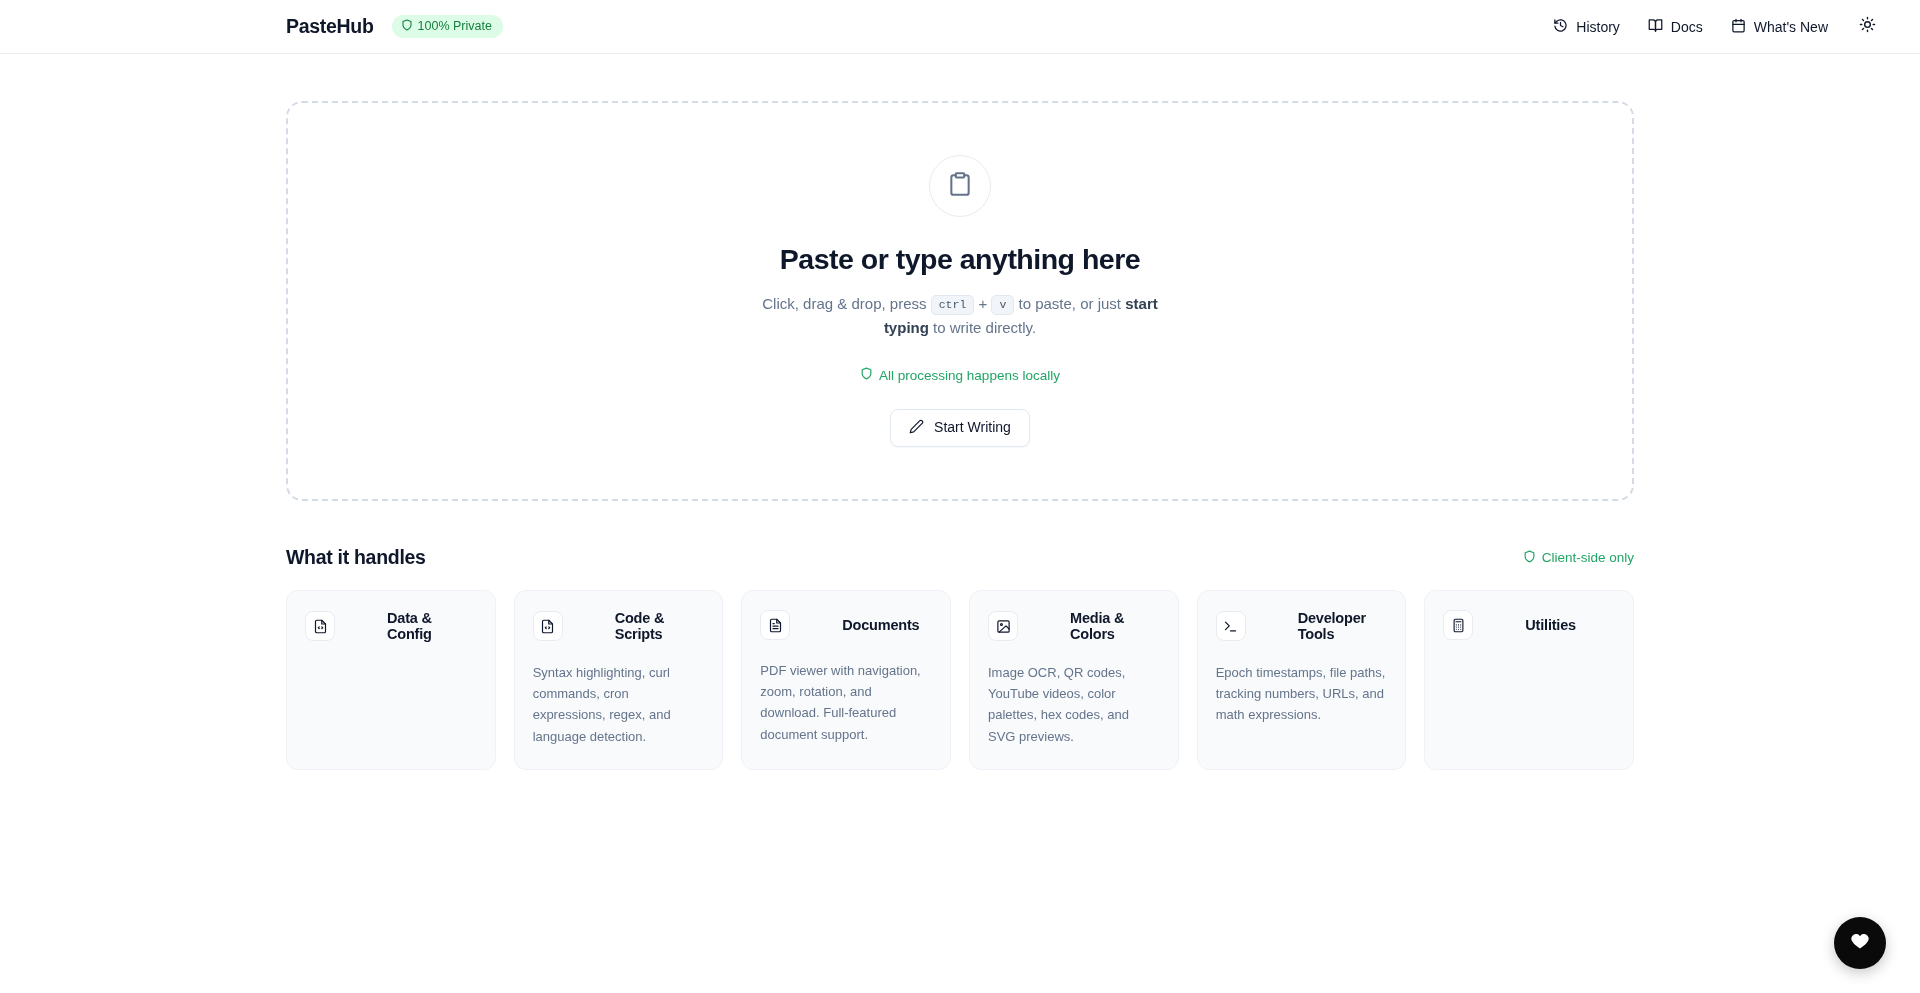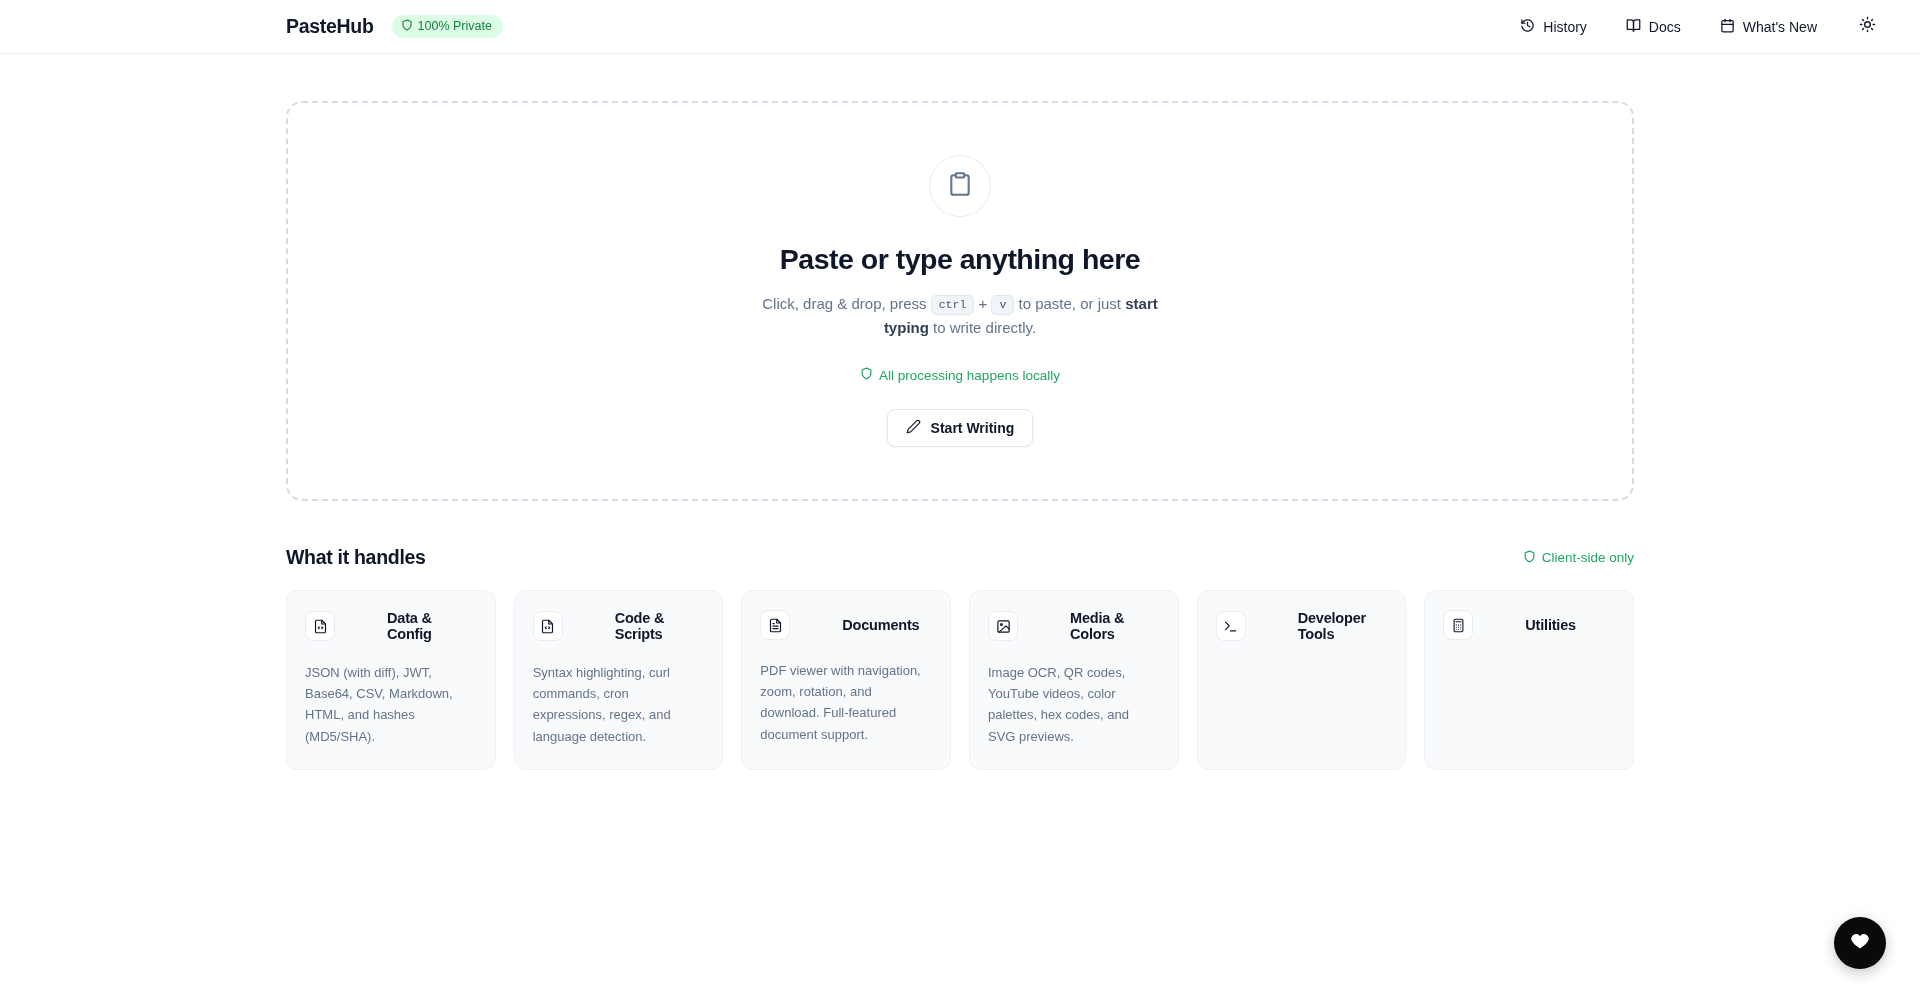--- a/index.html
+++ b/index.html
@@ -43,21 +43,21 @@
     color: #15803d;
     font-size: 12.5px;
     padding: 4px 11px 4px 9px;
     border-radius: 999px;
     line-height: 1;
     white-space: nowrap;
   }
   .nav {
     display: flex;
     align-items: center;
-    gap: 15px;
+    gap: 4px;
   }
   .nav-item {
     display: inline-flex;
     align-items: center;
     gap: 8px;
     font-size: 14px;
     color: #0f172a;
     padding: 7px 12px;
     border-radius: 7px;
     cursor: pointer;
@@ -138,28 +138,28 @@
   .local-note {
     display: inline-flex;
     align-items: center;
     gap: 6px;
     color: #22a565;
     font-size: 13.5px;
     white-space: nowrap;
   }
   .start-btn {
     display: inline-flex;
-    align-items: center;
+    align-items: flex-start;
     gap: 10px;
     border: 1px solid #e2e8f0;
     background: #ffffff;
     border-radius: 8px;
     padding: 9px 18px;
     font-size: 14px;
-    font-weight: bold;
+    font-weight: normal;
     color: #0f172a;
     cursor: pointer;
     box-shadow: 0 1px 2px rgba(15,23,42,0.04);
     white-space: nowrap;
   }
 
   
   .section-head {
     display: flex;
     align-items: center;
@@ -359,21 +359,20 @@
       <div class="card-head">
         <div class="card-icon">
           <svg width="15" height="15" viewBox="0 0 24 24" fill="none" stroke="#0f172a" stroke-width="1.9" stroke-linecap="round" stroke-linejoin="round">
             <path d="M14 2H6a2 2 0 0 0-2 2v16a2 2 0 0 0 2 2h12a2 2 0 0 0 2-2V8z"></path>
             <path d="M14 2v6h6"></path>
             <path d="M10 12.5 8.5 14l1.5 1.5M14 12.5 15.5 14 14 15.5"></path>
           </svg>
         </div>
         <div class="card-title">Data &amp; Config</div>
       </div>
-      <div class="card-desc">JSON (with diff), JWT, Base64, CSV, Markdown, HTML, and hashes (MD5/SHA).</div>
     </div>
 
     <div class="card">
       <div class="card-head">
         <div class="card-icon">
           <svg width="15" height="15" viewBox="0 0 24 24" fill="none" stroke="#0f172a" stroke-width="1.9" stroke-linecap="round" stroke-linejoin="round">
             <path d="M14 2H6a2 2 0 0 0-2 2v16a2 2 0 0 0 2 2h12a2 2 0 0 0 2-2V8z"></path>
             <path d="M14 2v6h6"></path>
             <path d="M10 12.5 8.5 14l1.5 1.5M14 12.5 15.5 14 14 15.5"></path>
           </svg>
@@ -414,20 +413,21 @@
     <div class="card">
       <div class="card-head">
         <div class="card-icon">
           <svg width="15" height="15" viewBox="0 0 24 24" fill="none" stroke="#0f172a" stroke-width="2" stroke-linecap="round" stroke-linejoin="round">
             <path d="m4 17 6-6-6-6"></path>
             <path d="M12 19h8"></path>
           </svg>
         </div>
         <div class="card-title">Developer Tools</div>
       </div>
+      <div class="card-desc">Epoch timestamps, file paths, tracking numbers, URLs, and math expressions.</div>
     </div>
 
     <div class="card">
       <div class="card-head">
         <div class="card-icon">
           <svg width="15" height="15" viewBox="0 0 24 24" fill="none" stroke="#0f172a" stroke-width="1.8" stroke-linecap="round" stroke-linejoin="round">
             <rect x="5" y="2" width="14" height="20" rx="2"></rect>
             <path d="M8 6h8"></path>
             <path d="M8.5 11h0M12 11h0M15.5 11h0M8.5 14.5h0M12 14.5h0M15.5 14.5h0M8.5 18h0M12 18h0M15.5 18h0"></path>
           </svg>

